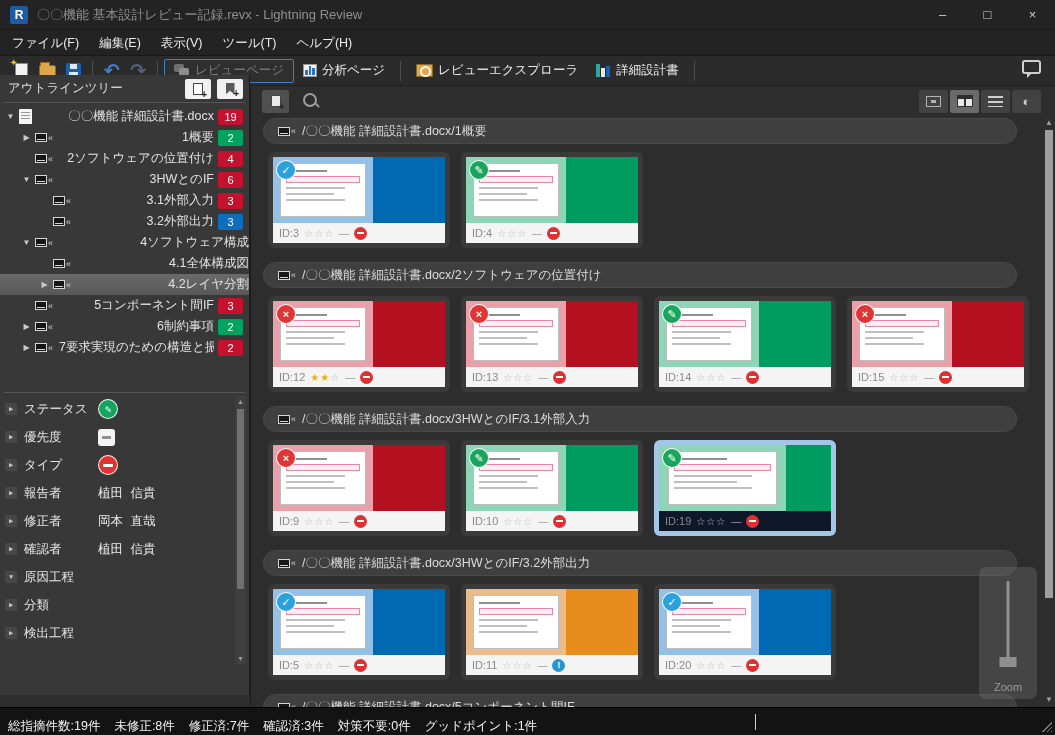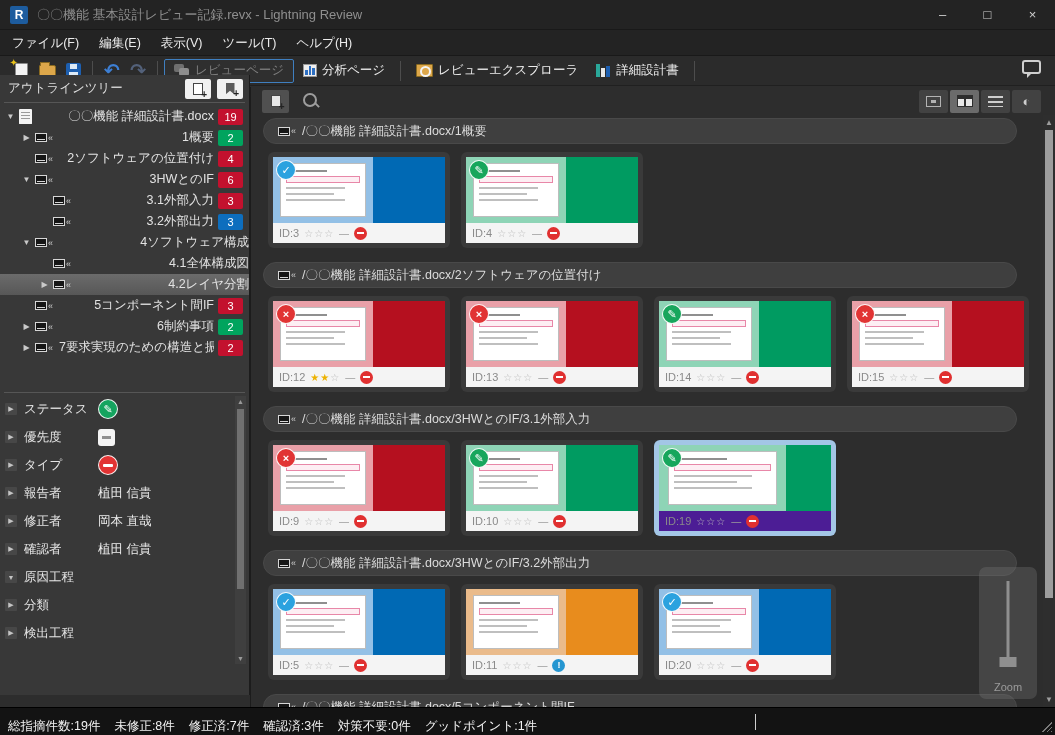--- a/index.html
+++ b/index.html
@@ -77,21 +77,21 @@
     background:repeating-linear-gradient(#9a9a9a 0 1px, transparent 1px 3px); }
   .sec-ic { display:inline-flex; align-items:center; margin:0 6px 0 2px; flex:none; color:#cfcfcf; font-size:9px; }
   .sec-ic i { display:inline-block; width:12px; height:9px; background:#161616; border:1px solid #d6d6d6; margin-right:1px;
     box-shadow:inset 0 0 0 1px #161616, inset 0 -2px 0 #d6d6d6; }
   .tl { overflow:hidden; flex:1;text-align:right; }
   .badge { flex:none; min-width:25px; height:16px; border-radius:2px; margin:0 6px 0 4px; color:#fff;
     font-size:11px; display:flex; align-items:center; justify-content:center; padding:0 4px; }
   .b-red { background:#c3112e; } .b-green { background:#00a45e; } .b-blue { background:#0d6ebe; }
 
   .props { position:relative; margin-top:34px; }
-  .prop-row { height:28px; display:flex; align-items:center; padding-left:5px; }
+  .prop-row { height:28px; display:flex; align-items:center; padding-left:5px;font-family:Liberation Mono, monospace; }
   .p-exp { width:12px; height:12px; background:#474747; border-radius:1px; display:flex; align-items:center; justify-content:center;
     font-size:7px; color:#c4c4c4; flex:none; }
   .p-label { color:#e4e4e4; font-size:12.5px; margin-left:7px; width:74px; flex:none; }
   .p-val { color:#ececec; font-size:12.5px; display:flex; align-items:center; }
   .p-stars { color:#a8a8a8; font-size:16px; letter-spacing:3px; }
   .circ { width:20px; height:20px; border-radius:50%; display:flex; align-items:center; justify-content:center;
     color:#fff; font-size:11px; border:1.5px solid rgba(255,255,255,.92); }
   .c-green { background:#15a45f; } .c-red { background:#e23333; }
   .sq-pri { width:17px; height:17px; background:#f4f4f4; border-radius:3px; position:relative; }
   .sq-pri::after { content:""; position:absolute; left:4px; top:7px; width:9px; height:3px; background:#8f8f8f; }
@@ -133,21 +133,21 @@
   .page { position:absolute; left:7%; top:9%; width:86%; height:82%; background:#fff; border:1px solid #bdbdbd; padding:6px 5px 0; }
   .page i { display:block; height:2px; background:#bfbfbf; margin-bottom:4px; }
   .page i.w1 { width:55%; background:#8f8f8f; }
   .page i.pk { height:7px; background:#fdeef3; border:1px solid #e887a8; margin-bottom:4px; }
   .page i.w2 { width:80%; } .page i.w3 { width:65%; }
   .stc { position:absolute; left:3px; top:3px; width:20px; height:20px; border-radius:50%;
     border:1.5px solid rgba(255,255,255,.95); color:#fff; font-size:11px; font-weight:bold;
     display:flex; align-items:center; justify-content:center; }
   .s-check { background:#2ba2df; } .s-pencil { background:#17a65c; } .s-cross { background:#e13434; }
   .cfoot { height:20px; margin-top:0; background:#f4f4f4; display:flex; align-items:center; padding:0 6px; gap:5px; }
-  .card.selected .cfoot { background:#4c1d95; }
+  .card.selected .cfoot { background:#0f172a; }
   .cid { color:#8a8a8a; font-size:11px; }
   .stars { display:flex; font-size:10px; color:#bcbcbc; letter-spacing:1px; }
   .stars .fill { color:#edb200; }
   .cdash { color:#9c9c9c; font-size:10px; }
   .tico { width:13px; height:13px; border-radius:50%; display:flex; align-items:center; justify-content:center; flex:none; }
   .tico.minus { background:#e03030; } .tico.minus::after { content:""; width:7px; height:2px; background:#fff; }
   .tico.good { background:#2596d1; color:#fff; font-size:9px; font-weight:bold; }
 
   .main-scroll { position:absolute; right:0; top:28px; width:12px; bottom:0; background:#2e2e2e; }
   .main-scroll .arr { position:absolute; left:0; width:12px; text-align:center; font-size:8px; color:#9d9d9d; }

